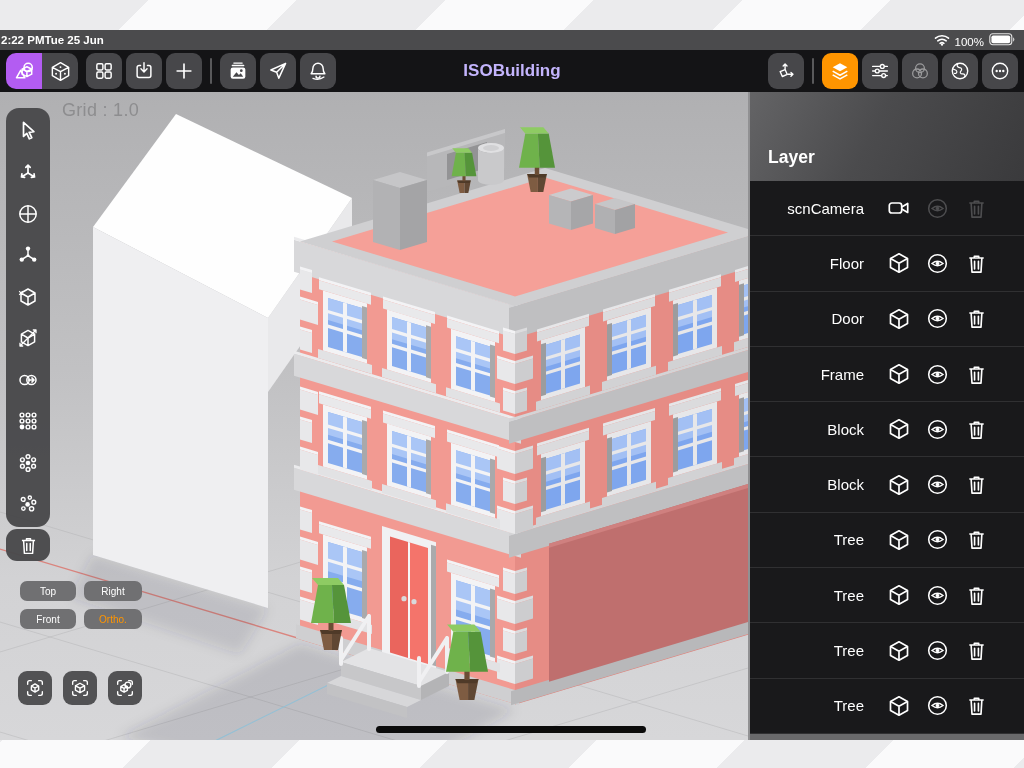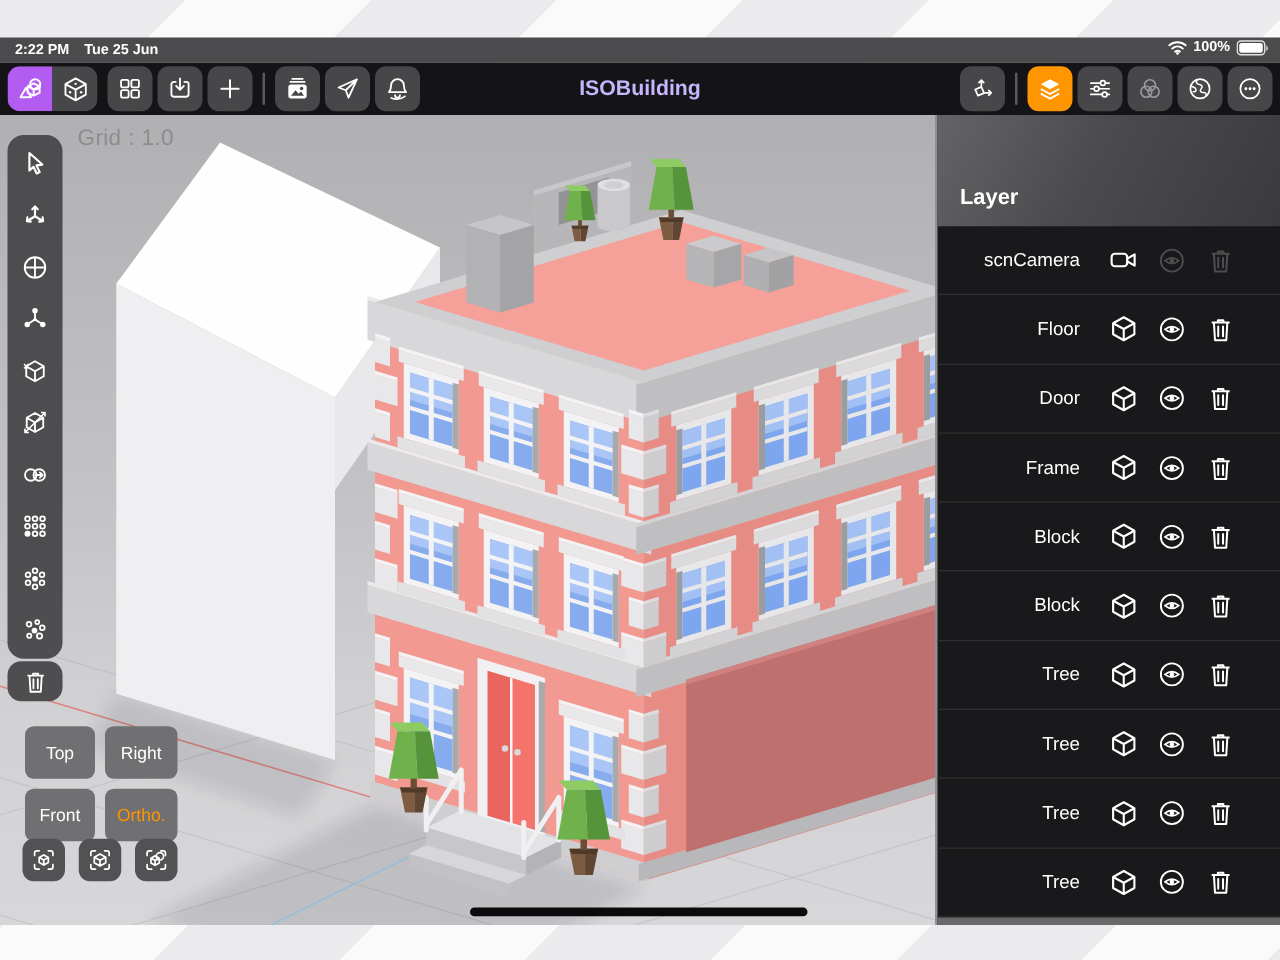--- a/index.html
+++ b/index.html
@@ -5,22 +5,22 @@
   html,body{margin:0;padding:0}
   body{
     width:1024px;height:768px;overflow:hidden;position:relative;
     font-family:"Liberation Sans",sans-serif;
     background:repeating-linear-gradient(135deg,#ebebed 0 105px,#fafafb 105px 210px);
   }
   .app{position:absolute;left:0;top:30px;width:1024px;height:710px;display:flex;flex-direction:column}
 
   
   .statusbar{height:20px;background:#4b4b4d;color:#fff;display:flex;align-items:center;font-size:11.5px}
-  .sb-left{display:flex;gap:12px;padding-left:12px;font-weight:700}
-  .sb-right{margin-left:auto;display:flex;align-items:flex-start;gap:5px;padding-right:8px;font-weight:700}
+  .sb-left{display:flex;padding-left:1px;font-weight:700}
+  .sb-right{margin-left:auto;display:flex;align-items:flex-end;gap:5px;padding-right:8px;font-weight:400}
 
   
   .toolbar{height:42px;background:#141416;display:flex;align-items:center;position:relative;padding:0 6px}
   .tbtn{width:36px;height:36px;border-radius:9px;background:#47474a;display:flex;align-items:center;justify-content:center;flex:0 0 auto;margin-right:4px}
   .tbtn svg{display:block}
   .pair{display:flex;border-radius:10px;overflow:hidden;margin-right:8px;flex:0 0 auto}
   .pair .tbtn{border-radius:0;margin:0}
   .sel-purple{background:#b35cf2}
   .sel-orange{background:#ff9500}
   .tdivider{width:2px;height:26px;background:#59595b;border-radius:1px;margin:0 8px 0 4px;flex:0 0 auto}
@@ -37,21 +37,21 @@
 
   
   .lefttools{position:absolute;left:6px;top:16px;width:44px;border-radius:13px;background:rgba(73,73,75,.97);
     display:flex;flex-direction:column;align-items:center;padding:2px 0}
   .ltool{width:44px;height:41.5px;display:flex;align-items:center;justify-content:center}
   .trashbtn{position:absolute;left:6px;top:437px;width:44px;height:32px;border-radius:11px;background:rgba(73,73,75,.97);
     display:flex;align-items:center;justify-content:center}
 
   
   .viewbtns{position:absolute;left:20px;top:489px;display:grid;grid-template-columns:56px 58px;gap:8px}
-  .vbtn{height:42px;border-radius:7px;background:#707072;color:#fff;font-size:14px;display:flex;align-items:center;justify-content:center}
+  .vbtn{height:20px;border-radius:7px;background:#707072;color:#fff;font-size:10px;display:flex;align-items:center;justify-content:center}
   .vbtn.active{color:#ff9500}
   .snapbtns{position:absolute;left:18px;top:579px;display:flex;gap:11px}
   .snapbtn{width:34px;height:34px;border-radius:9px;background:#525254;display:flex;align-items:center;justify-content:center}
 
   .home-indicator{position:absolute;left:376px;top:634px;width:270px;height:7px;border-radius:4px;background:#0b0b0b}
 
   
   .layerpanel{position:absolute;top:0;right:0;width:276px;height:648px;background:#19191b;
     border-left:2px solid #919193;box-sizing:border-box;display:flex;flex-direction:column}
   .lp-header{height:76px;flex:0 0 auto;background:linear-gradient(118deg,#646466,#4b4b4d 45%,#3a3a3c);

